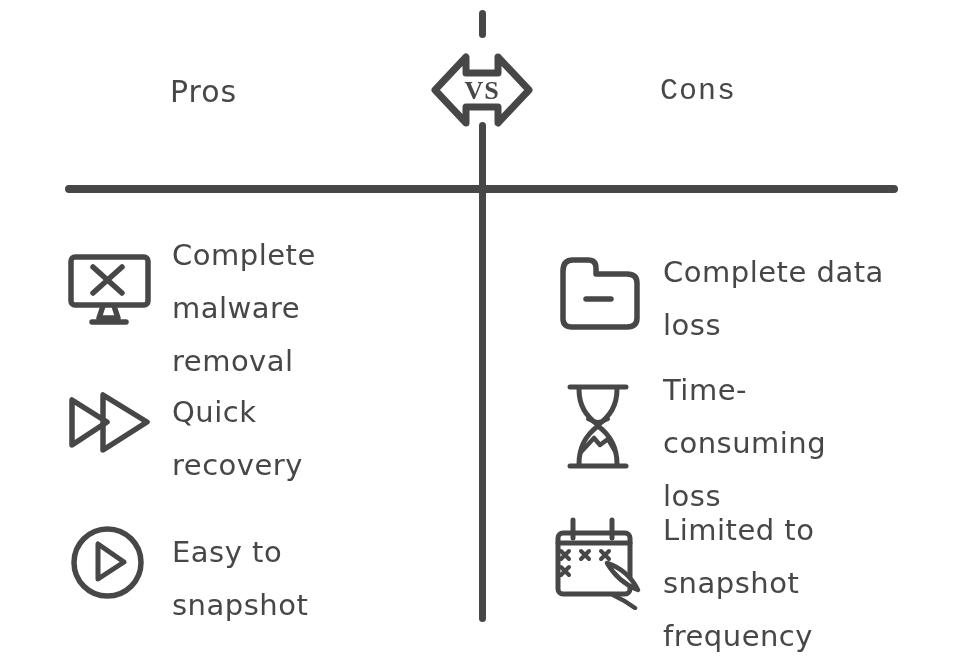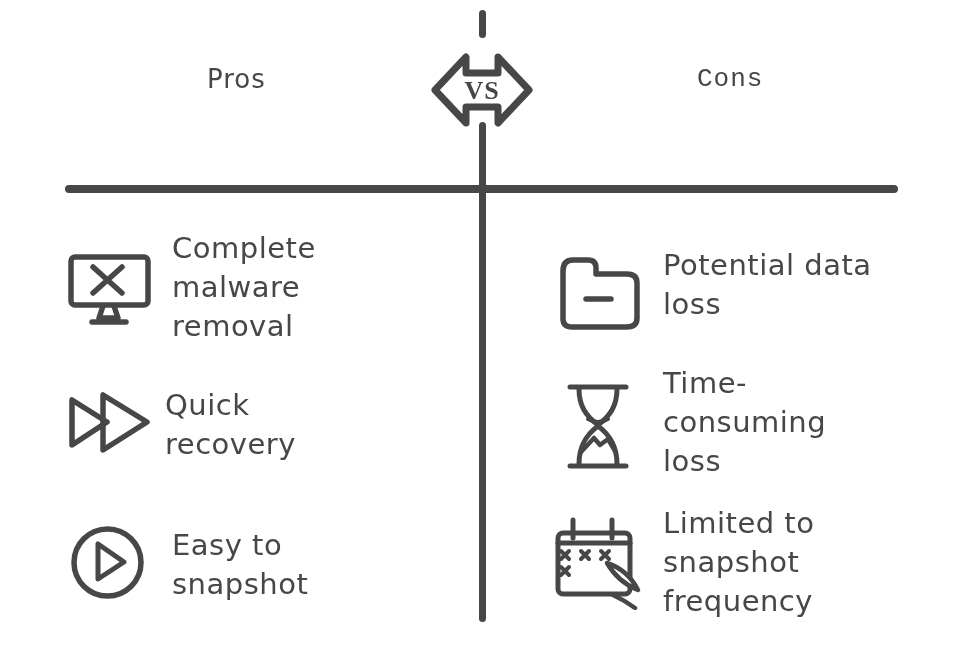--- a/index.html
+++ b/index.html
@@ -32,37 +32,36 @@
   .vs-badge svg { position:absolute; inset:0; }
   .vs-label {
     position: absolute; inset: 0;
     display: flex; align-items: center; justify-content: center;
     font-size: 26px; font-weight: 700; letter-spacing: 1px;
     padding-top: 2px;
   }
 
   .heading {
     position: absolute;
-    top: 64px;
-    font-size: 26px;
+    top: 74px;
+    font-size: 30px;
     letter-spacing: 1px;
-    margin-left: 37px;
   }
   .heading-pros { left: 170px; }
   .heading-cons { left: 660px; font-family: Liberation Mono, monospace; }
 
   .item-label {
     position: absolute;
     font-size: 29px;
-    line-height: 39px;
+    line-height: 53px;
     white-space: pre-line;
     letter-spacing: 0.5px;
   }
   .lbl-p1 { left: 172px; top: 229px; }
-  .lbl-p2 { left: 165px; top: 386px; }
+  .lbl-p2 { left: 172px; top: 386px; }
   .lbl-p3 { left: 172px; top: 526px; }
   .lbl-c1 { left: 663px; top: 246px; }
   .lbl-c2 { left: 663px; top: 364px; }
   .lbl-c3 { left: 663px; top: 504px; }
 
   .icon { position: absolute; display: block; }
   .icon svg { display: block; width: 100%; height: 100%; }
   .ic-p1 { left: 66px;  top: 252px; width: 88px; height: 78px; }
   .ic-p2 { left: 66px;  top: 390px; width: 88px; height: 66px; }
   .ic-p3 { left: 70px;  top: 525px; width: 75px; height: 75px; }
@@ -118,21 +117,21 @@
   </span>
   <div class="item-label lbl-p3">Easy to
 snapshot</div>
 
   <span class="icon ic-c1">
     <svg viewBox="0 0 88 80" fill="none" stroke="currentColor" stroke-width="5.5" stroke-linecap="round" stroke-linejoin="round">
       <path d="M7 69 L7 21 Q7 10 17 10 L32 10 Q40 10 40 18 L40 24 L71 24 Q81 24 81 33 L81 68 Q81 77 71 77 L16 77 Q7 77 7 69 Z"></path>
       <path d="M30 49 L55 49"></path>
     </svg>
   </span>
-  <div class="item-label lbl-c1">Potential data
+  <div class="item-label lbl-c1">Complete data
 loss</div>
 
   <span class="icon ic-c2">
     <svg viewBox="0 0 64 90" fill="none" stroke="currentColor" stroke-width="5" stroke-linecap="round" stroke-linejoin="round">
       <path d="M4 5 L60 5"></path>
       <path d="M4 84 L60 84"></path>
       <path d="M13 7 C13 24 20 34 32 43 C44 34 51 24 51 7"></path>
       <path d="M13 82 C13 64 20 53 32 44 C44 53 51 64 51 82"></path>
       <path d="M22 37 Q32 43 42 37" stroke-width="4"></path>
       <path d="M15 70 L28 56 L34 63 L42 57 L49 69" stroke-width="4.5"></path>

